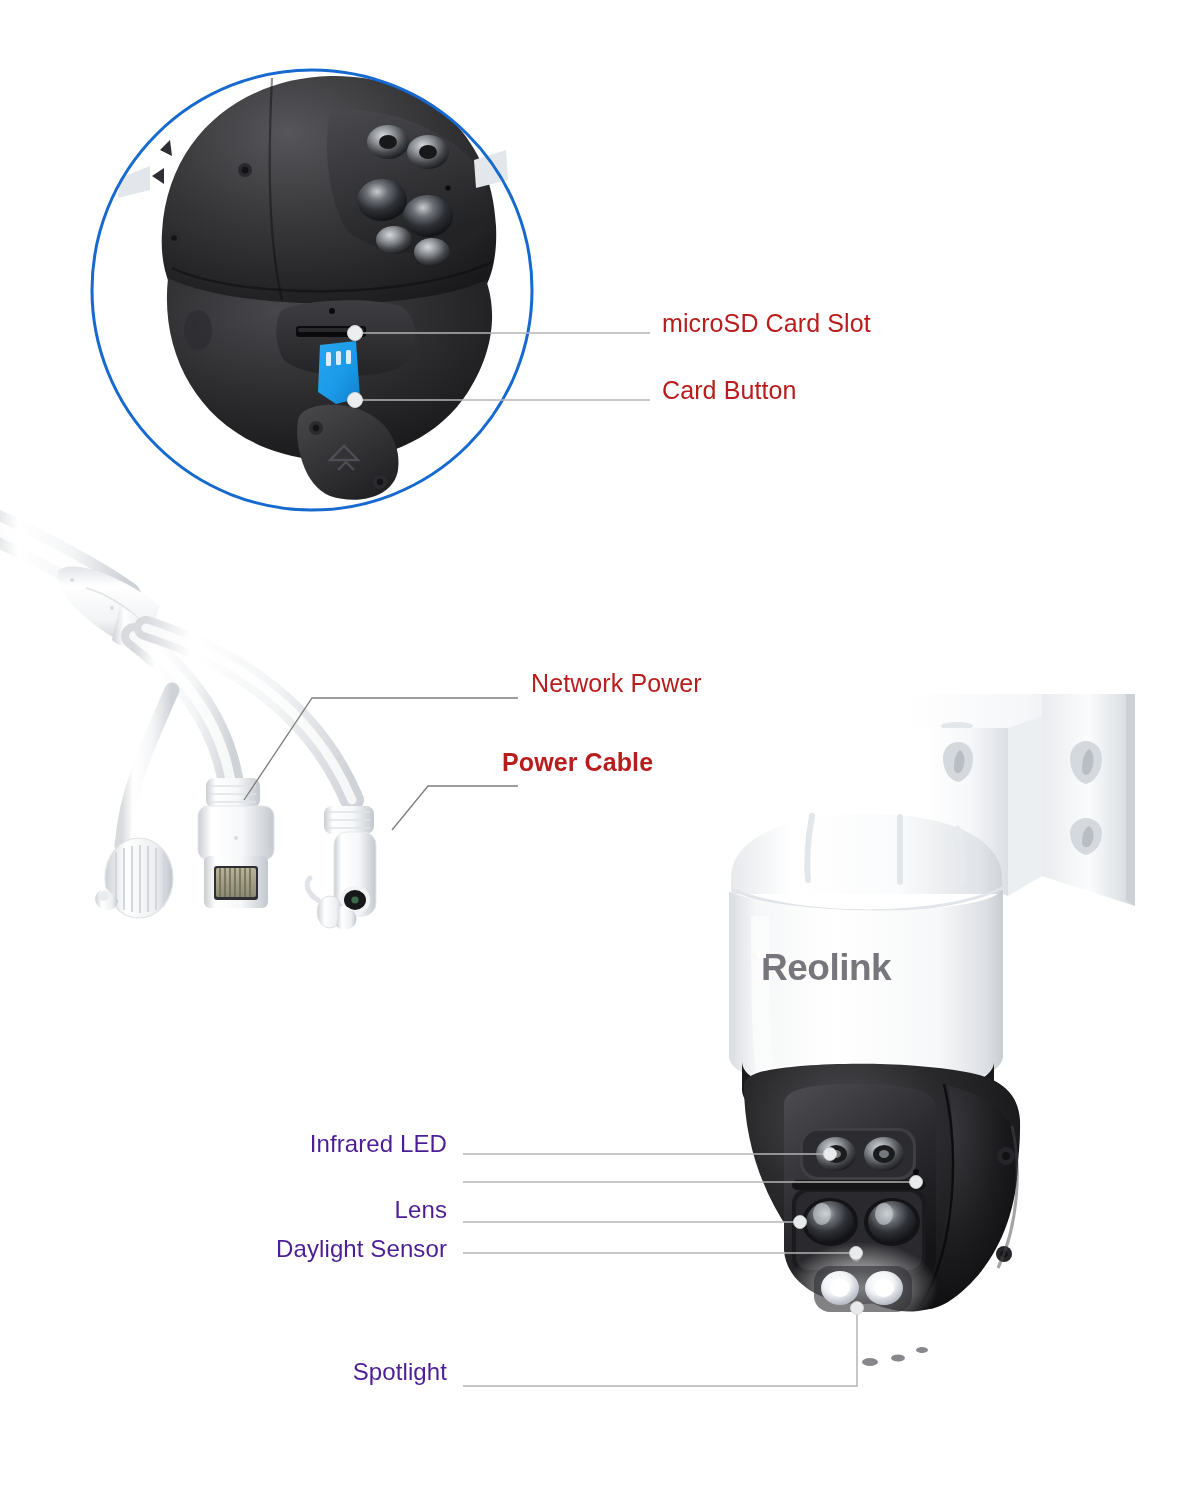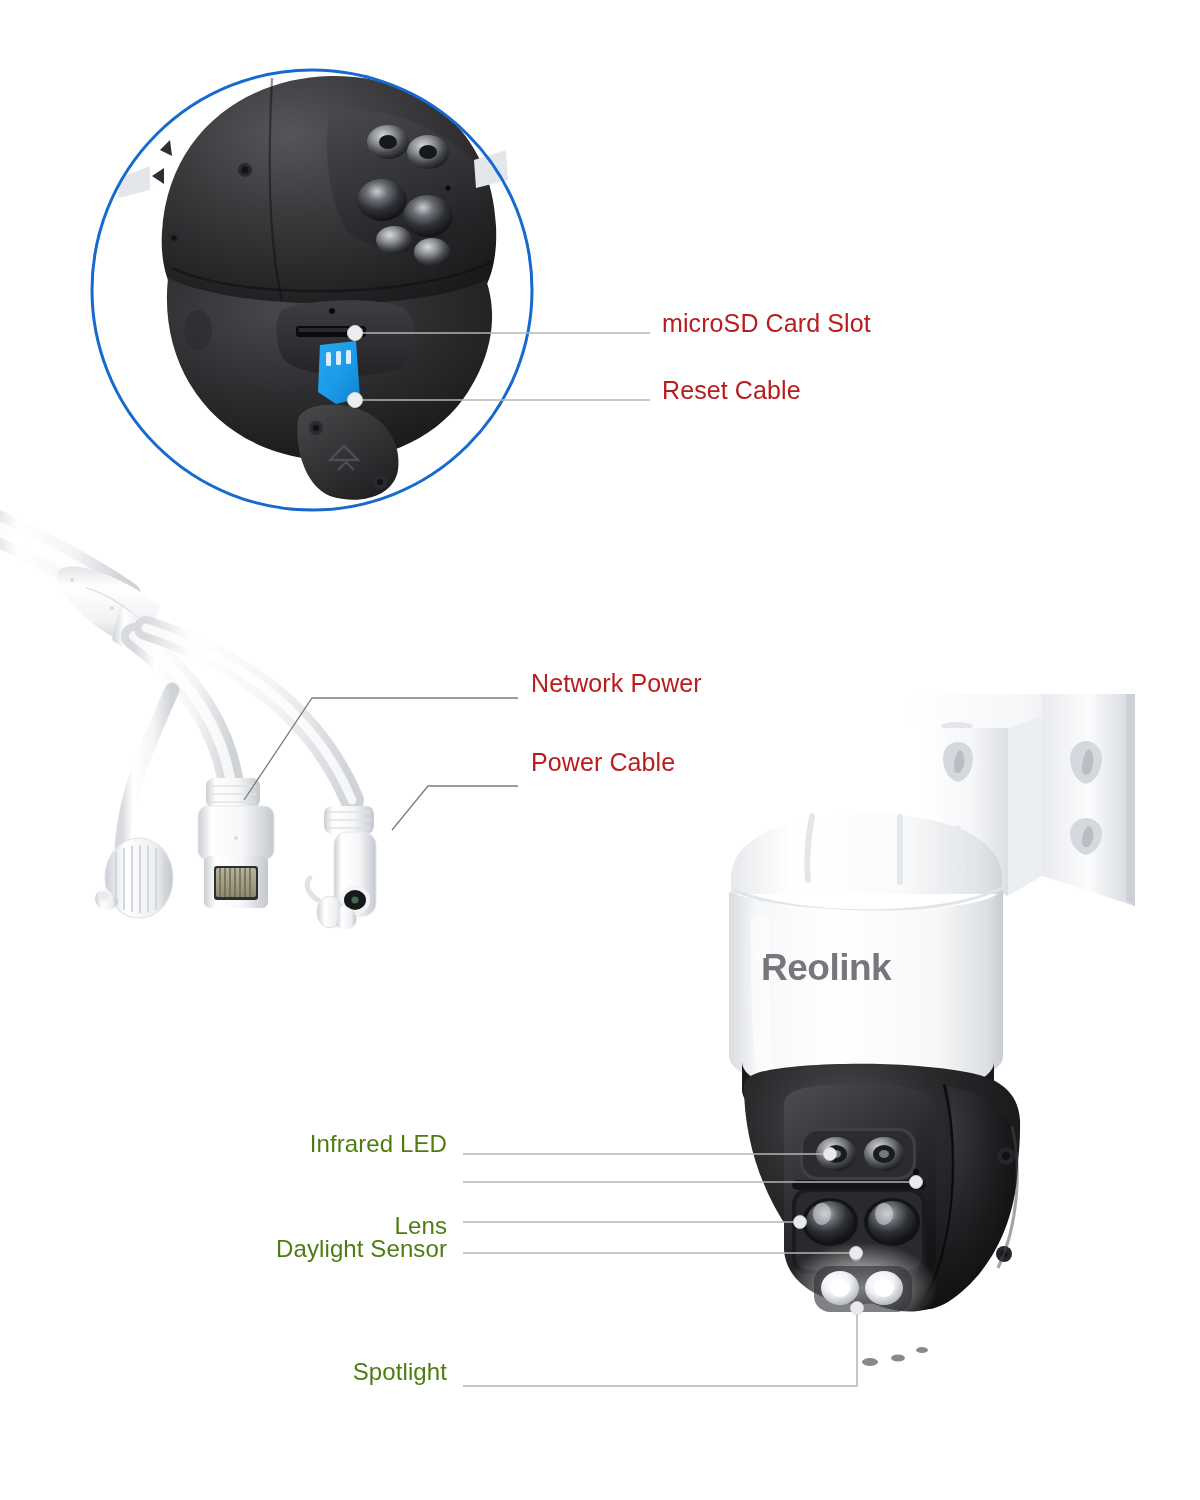--- a/index.html
+++ b/index.html
@@ -29,21 +29,21 @@
     white-space: nowrap;
     font-family: "Liberation Sans", sans-serif;
     font-weight: 400;
     letter-spacing: 0.1px;
   }
   .lbl-dark {
     color: #b91c1c;
     font-size: 25px;
   }
   .lbl-gray {
-    color: #4d7c0f;
+    color: #4c1d95;
     font-size: 24px;
   }
   .lbl-right {
     text-align: right;
   }
 </style>
 </head>
 <body>
 
 <div id="stage">
@@ -527,28 +527,28 @@
       <circle cx="830" cy="1154" r="6.5" fill="#e8eaec" stroke="#d5d7d9" stroke-width="0.8"></circle>
       <circle cx="916" cy="1182" r="6.5" fill="#e8eaec" stroke="#d5d7d9" stroke-width="0.8"></circle>
       <circle cx="800" cy="1222" r="6.5" fill="#e8eaec" stroke="#d5d7d9" stroke-width="0.8"></circle>
       <circle cx="856" cy="1253" r="6.5" fill="#e8eaec" stroke="#d5d7d9" stroke-width="0.8"></circle>
       <circle cx="857" cy="1308" r="6.5" fill="#e8eaec" stroke="#d5d7d9" stroke-width="0.8"></circle>
     </g>
   </svg>
 
   <div class="lbl lbl-dark" style="left:662px; top:309px;">microSD Card Slot</div>
 
-  <div class="lbl lbl-dark" style="left:662px; top:376px;">Reset Cable</div>
+  <div class="lbl lbl-dark" style="left:662px; top:376px;">Card Button</div>
 
   <div class="lbl lbl-dark" style="left:531px; top:669px;">Network Power</div>
 
-  <div class="lbl lbl-dark" style="left:531px; top:748px;">Power Cable</div>
+  <div class="lbl lbl-dark" style="left:502px; top:748px;font-weight:bold;">Power Cable</div>
 
   <div class="lbl lbl-gray lbl-right" style="left:147px; top:1130px; width:300px;">Infrared LED</div>
 
 
-  <div class="lbl lbl-gray lbl-right" style="left:147px; top:1196px; width:300px;margin-top:16px;">Lens</div>
+  <div class="lbl lbl-gray lbl-right" style="left:147px; top:1196px; width:300px;">Lens</div>
 
   <div class="lbl lbl-gray lbl-right" style="left:147px; top:1235px; width:300px;">Daylight Sensor</div>
 
   <div class="lbl lbl-gray lbl-right" style="left:147px; top:1358px; width:300px;">Spotlight</div>
 
 </div>
 
 </body></html>

